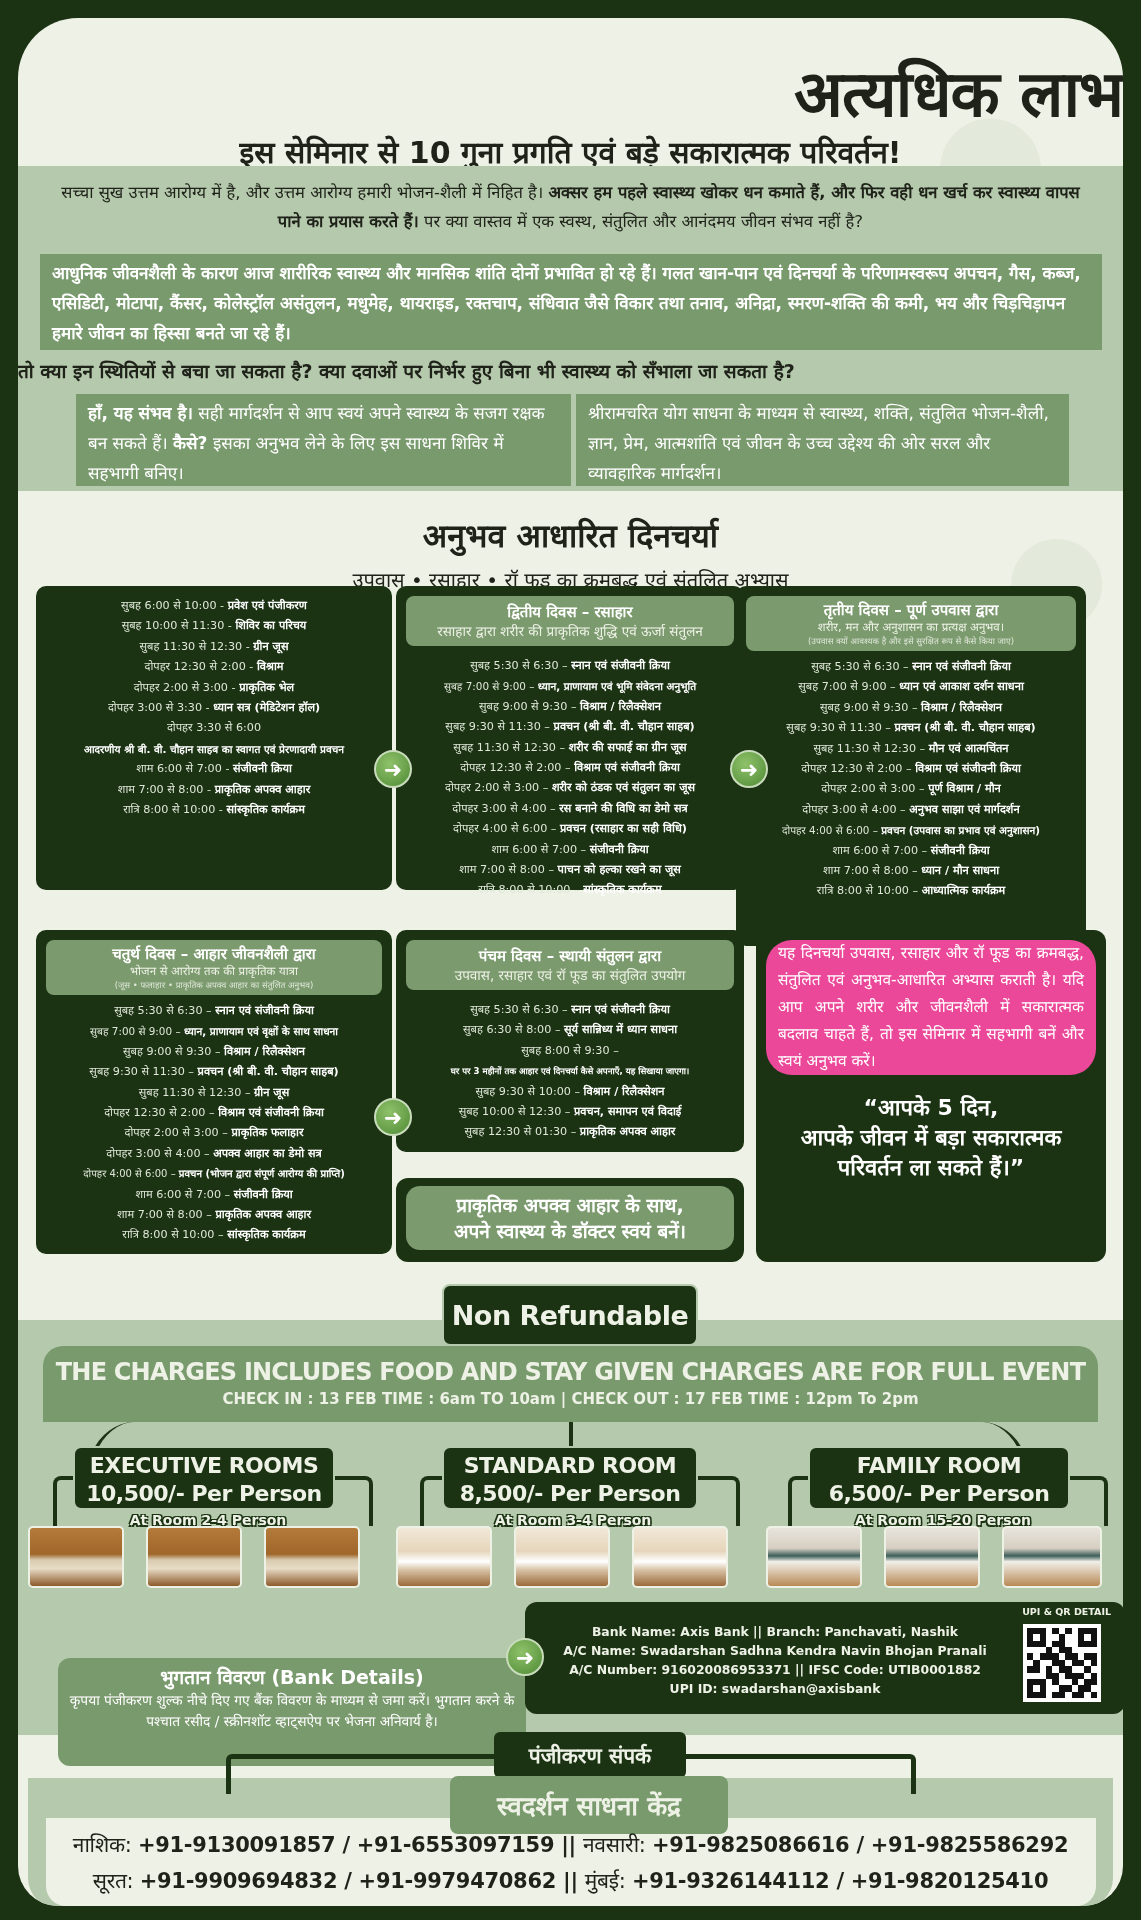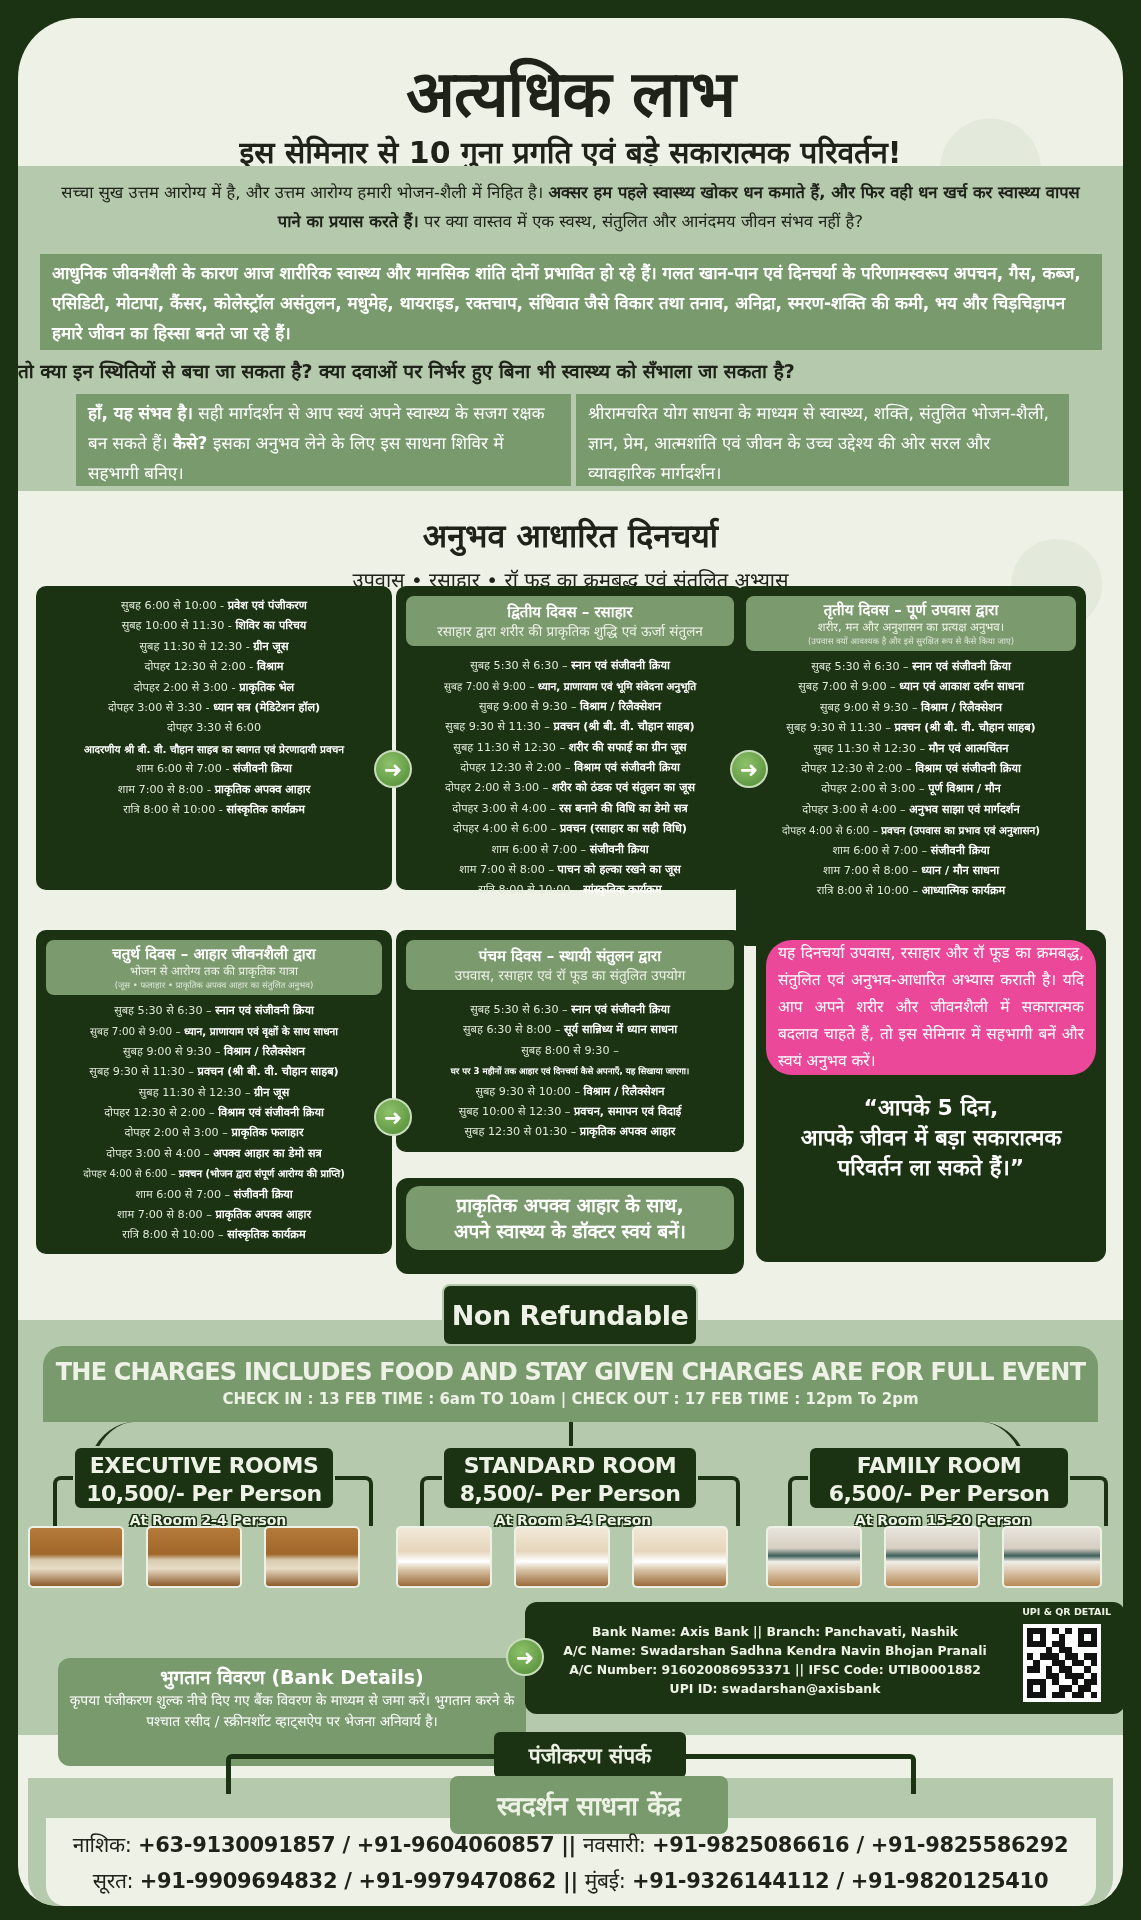--- a/index.html
+++ b/index.html
@@ -14,21 +14,21 @@
     content: ""; position: absolute; inset: 0;
     background-image:
       radial-gradient(circle at 12% 10%, rgba(150,170,140,0.12) 0 40px, transparent 41px),
       radial-gradient(circle at 88% 8%, rgba(150,170,140,0.12) 0 50px, transparent 51px),
       radial-gradient(circle at 6% 33%, rgba(150,170,140,0.12) 0 35px, transparent 36px),
       radial-gradient(circle at 94% 30%, rgba(150,170,140,0.12) 0 45px, transparent 46px);
     pointer-events: none;
   }
 
   .hero-title {
-    position: absolute; top: 30px; left: 0; width: 100%; text-align: center;
+    position: absolute; top: 30px; left: 0; width: 100%; text-align: right;
     font-size: 64px; font-weight: 900; color: #1e2219; letter-spacing: -1px;
     font-family: "DejaVu Sans", sans-serif;
   }
   .hero-sub {
     position: absolute; top: 113px; left: 0; width: 100%; text-align: center;
     font-size: 30px; color: #1e2219; font-weight: 600;
   }
 
   .intro-band {
     position: absolute; top: 148px; left: 0; width: 100%; height: 325px; background: #b5c9ac;
@@ -280,21 +280,21 @@
     </div>
     <div class="sched-row"><span class="t">सुबह 5:30 से 6:30 – </span><span class="a">स्नान एवं संजीवनी क्रिया</span></div>
     <div class="sched-row"><span class="t">सुबह 6:30 से 8:00 – </span><span class="a">सूर्य सान्निध्य में ध्यान साधना</span></div>
     <div class="sched-row"><span class="t">सुबह 8:00 से 9:30 –</span><span class="a"></span></div>
     <div class="sched-row" style="font-size:8.6px;"><span class="t"></span><span class="a">घर पर 3 महीनों तक आहार एवं दिनचर्या कैसे अपनाएँ, यह सिखाया जाएगा।</span></div>
     <div class="sched-row"><span class="t">सुबह 9:30 से 10:00 – </span><span class="a">विश्राम / रिलैक्सेशन</span></div>
     <div class="sched-row"><span class="t">सुबह 10:00 से 12:30 – </span><span class="a">प्रवचन, समापन एवं विदाई</span></div>
     <div class="sched-row"><span class="t">सुबह 12:30 से 01:30 – </span><span class="a">प्राकृतिक अपक्व आहार</span></div>
   </div>
 
-  <div class="promo-card" style="left:378px; top:1160px; width:348px; height:96px; padding:8px 10px;">
+  <div class="promo-card" style="left:378px; top:1160px; width:348px; height:84px; padding:8px 10px;">
     <div class="promo-inner" style="padding:6px; font-size:19px; line-height:26px;">
       <div>प्राकृतिक अपक्व आहार के साथ,</div>
       <div>अपने स्वास्थ्य के डॉक्टर स्वयं बनें।</div>
     </div>
   </div>
 
   <div class="promo-card" style="left:738px; top:912px; width:350px; height:332px; padding:10px;">
     <div class="summary-inner" style="font-size:15.5px; line-height:27px;">यह दिनचर्या उपवास, रसाहार और रॉ फूड का क्रमबद्ध, संतुलित एवं अनुभव-आधारित अभ्यास कराती है। यदि आप अपने शरीर और जीवनशैली में सकारात्मक बदलाव चाहते हैं, तो इस सेमिनार में सहभागी बनें और स्वयं अनुभव करें।</div>
     <div class="quote">
       <div>“आपके 5 दिन,</div>
@@ -485,19 +485,19 @@
     </div>
   </div>
   <div class="arrow-btn" style="left:488px; top:1620px;">➜</div>
 
   <div class="contact-band"></div>
   <div class="contact-frame"></div>
   <div class="contact-inner"></div>
   <div class="contact-label">पंजीकरण संपर्क</div>
   <div class="org-name">स्वदर्शन साधना केंद्र</div>
   <div class="phones" style="top:1812px;">
-    <span class="city">नाशिक: </span><span>+63-9130091857 / +91-9604060857 || </span><span class="city">नवसारी: </span><span>+91-9825086616 / +91-9825586292</span>
+    <span class="city">नाशिक: </span><span>+91-9130091857 / +91-6553097159 || </span><span class="city">नवसारी: </span><span>+91-9825086616 / +91-9825586292</span>
   </div>
   <div class="phones" style="top:1848px;">
     <span class="city">सूरत: </span><span>+91-9909694832 / +91-9979470862 || </span><span class="city">मुंबई: </span><span>+91-9326144112 / +91-9820125410</span>
   </div>
 
 </div>
 
 </body></html>

